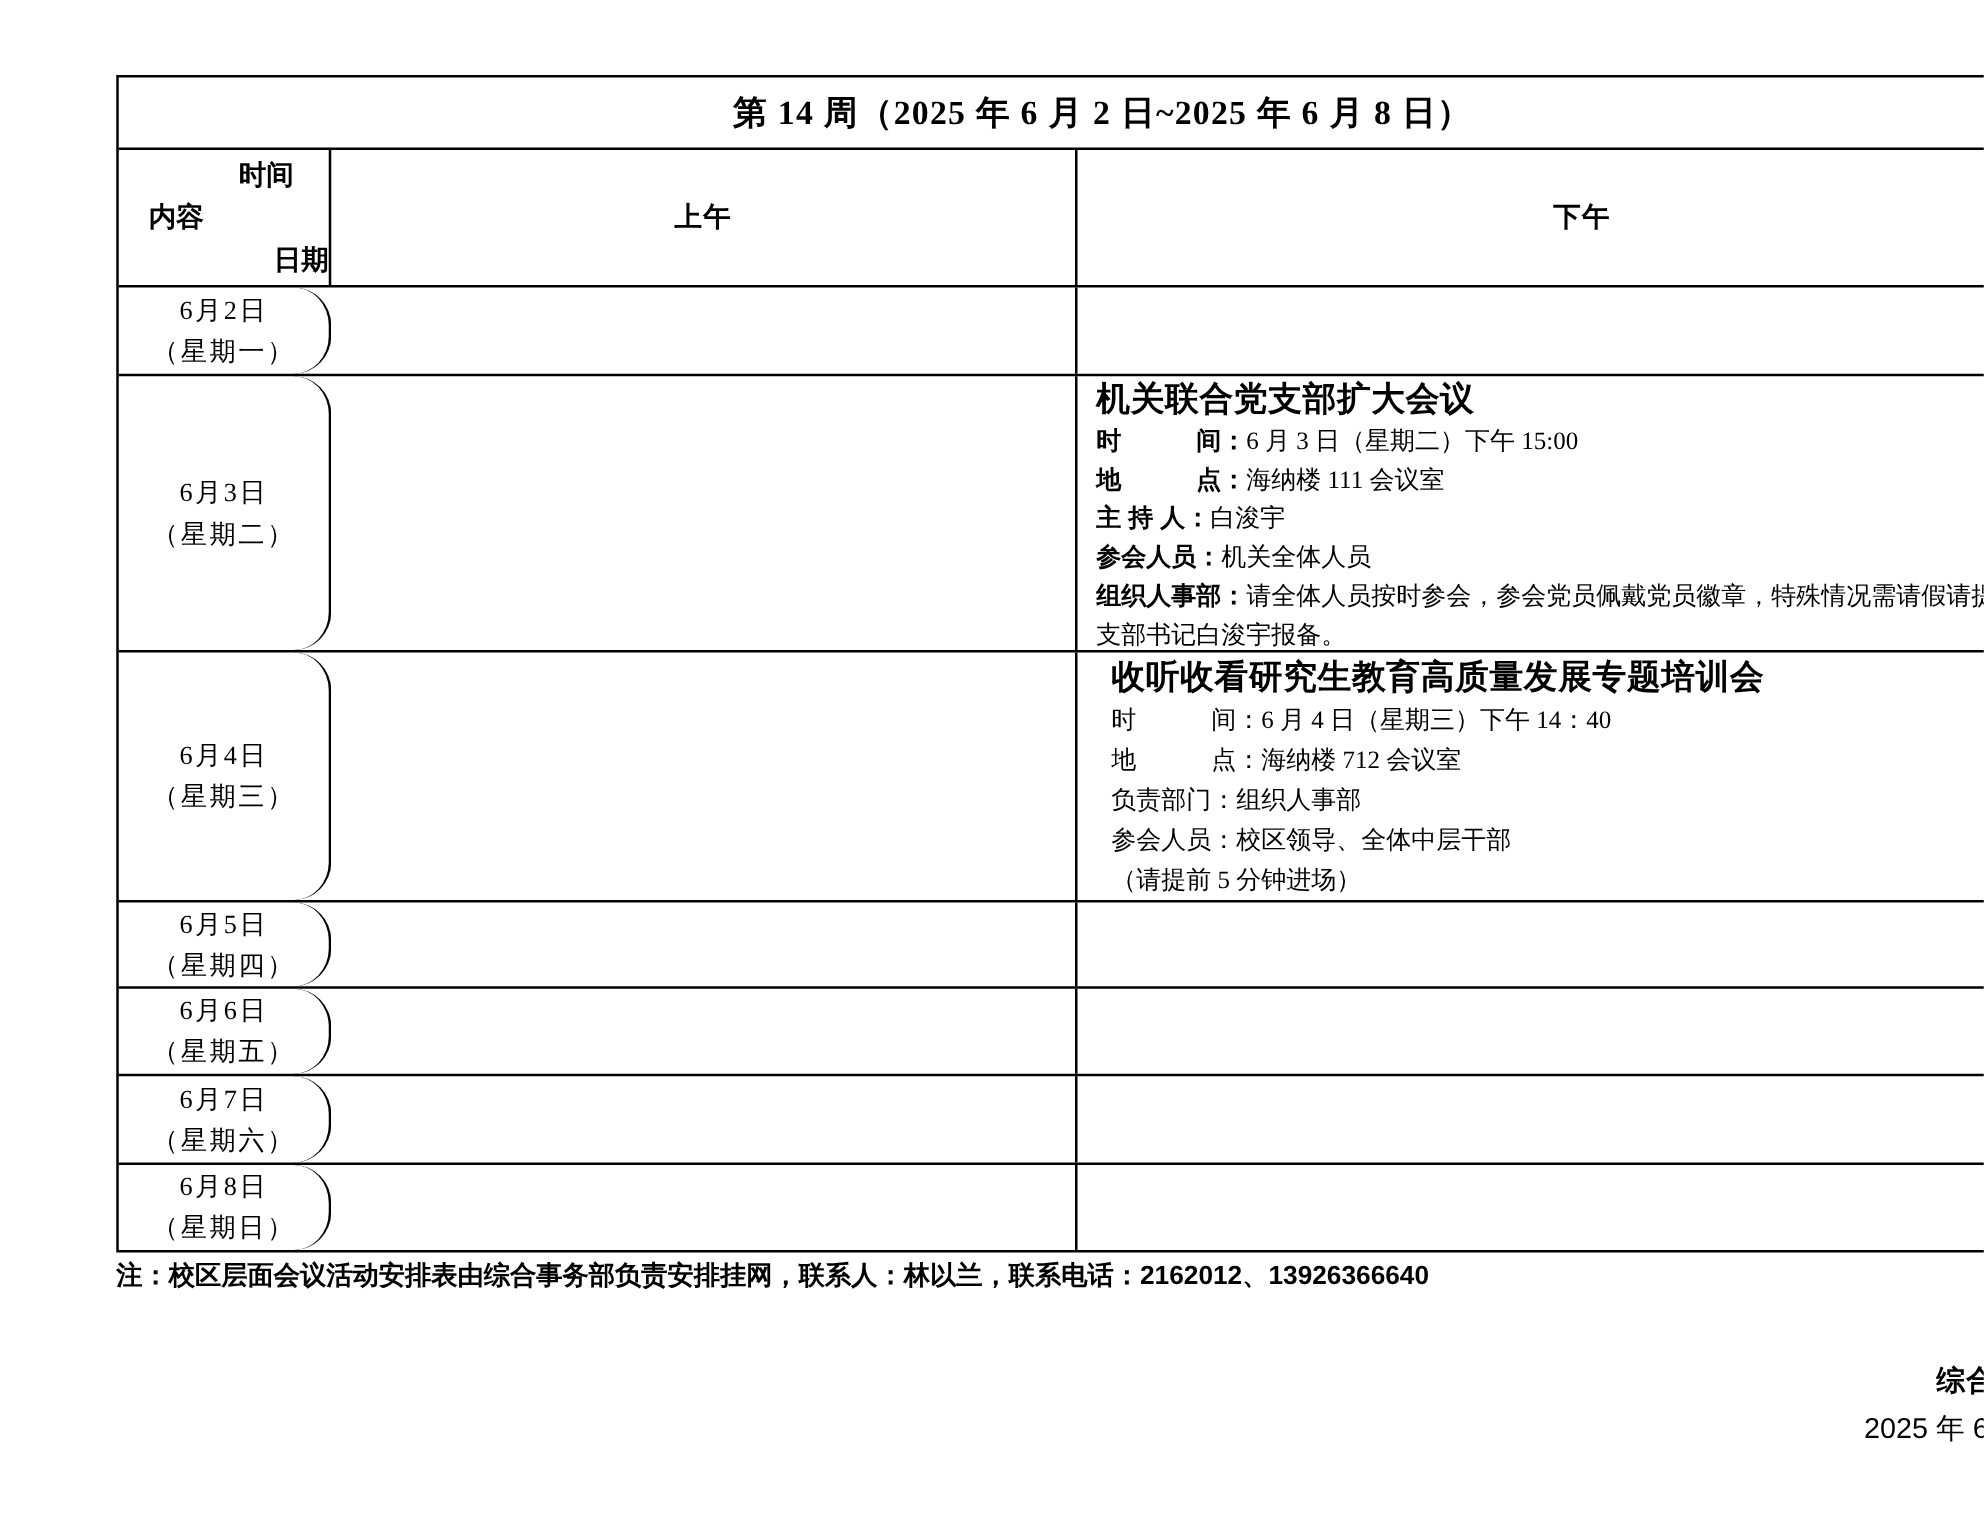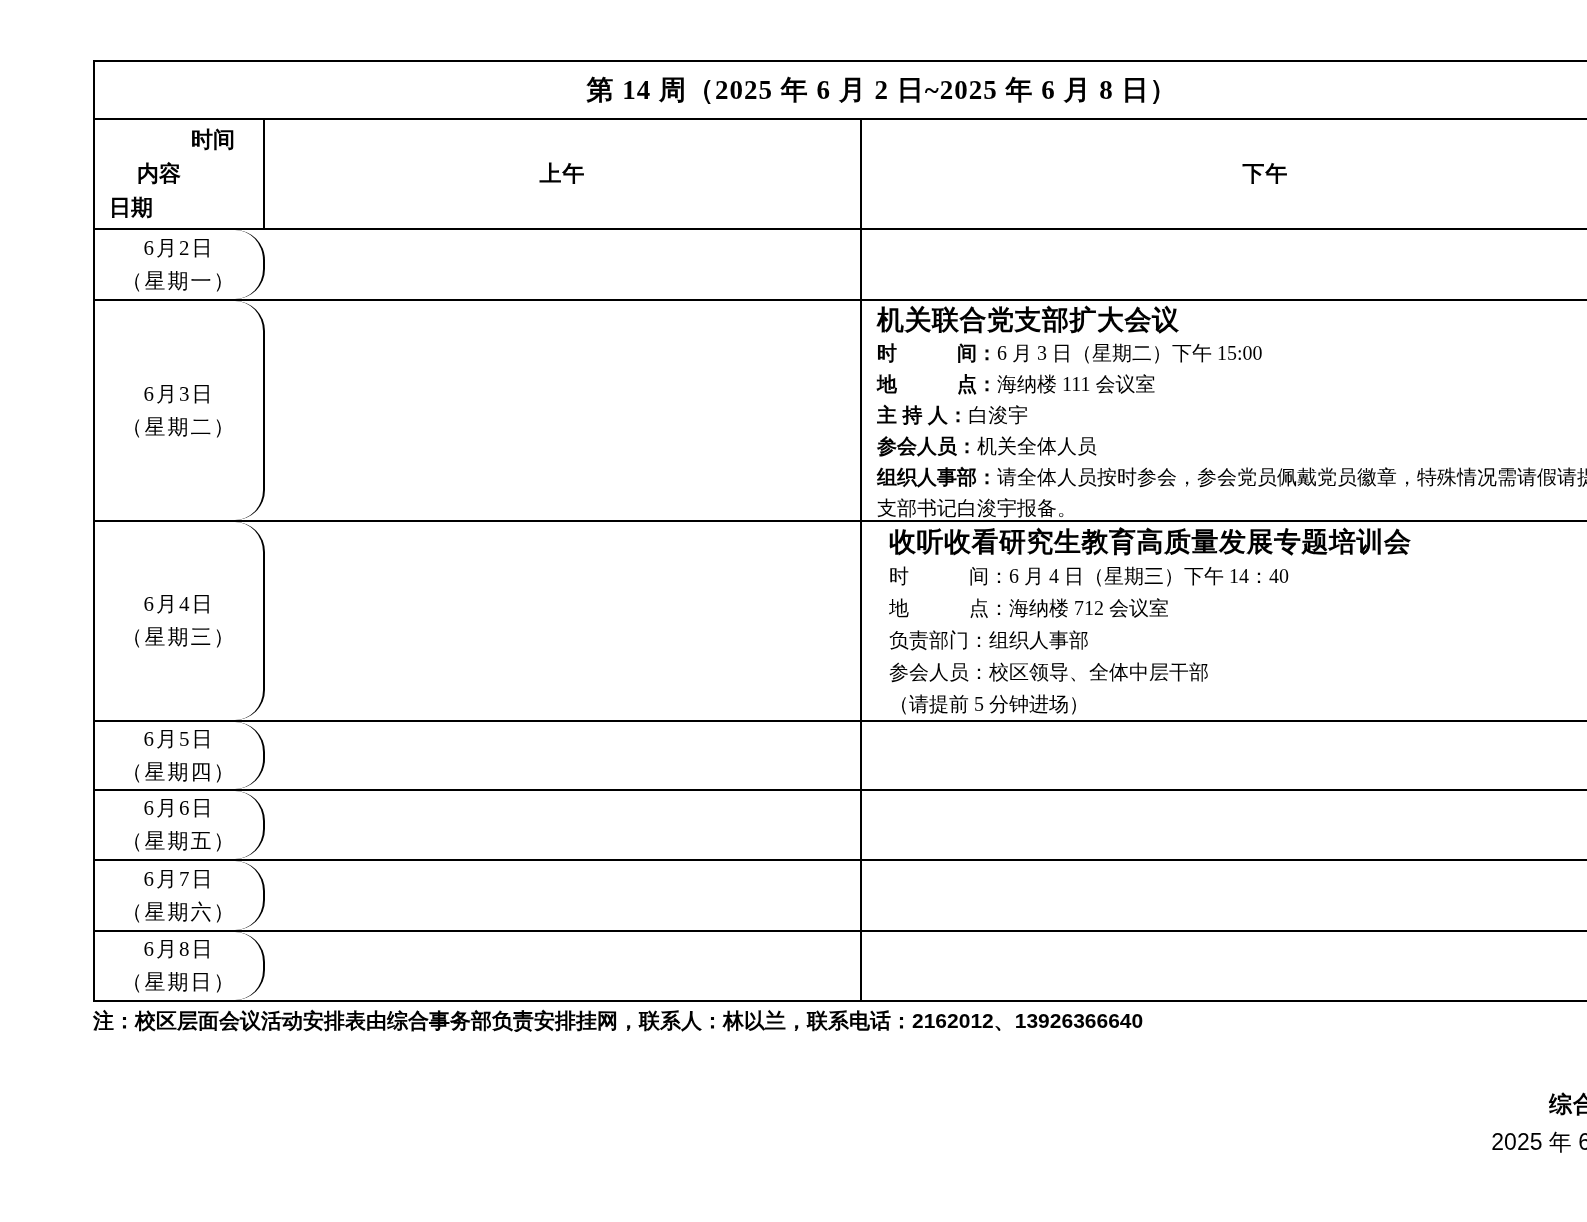--- a/index.html
+++ b/index.html
@@ -25,22 +25,22 @@
   .c2 { width:597px; border-right:2px solid #000; }
   .c3 { flex:1; }
 
   .header-row { height:110px; }
   .corner {
     display:flex; flex-direction:column; justify-content:center;
     font-family:"Liberation Sans","DejaVu Sans",sans-serif;
     font-weight:bold; font-size:22px; line-height:34px; padding:2px 0;
   }
   .corner .t { text-align:right; padding-right:28px; }
-  .corner .m { text-align:left;  padding-left:42px; }
-  .corner .d { text-align:left;  padding-left:14px; }
+  .corner .m { text-align:left;  padding-left:24px; }
+  .corner .d { text-align:right;  padding-left:14px; }
   .colhead {
     display:flex; align-items:center; justify-content:center;
     font-family:"Liberation Sans","DejaVu Sans",sans-serif;
     font-weight:bold; font-size:22px; letter-spacing:1px;
   }
 
   .r0 { height:71px; } .r1 { height:221px; } .r2 { height:200px; }
   .r3 { height:69px; } .r4 { height:70px;justify-content:flex-end; }  .r5 { height:71px; }
   .r6 { height:70px; }
 

